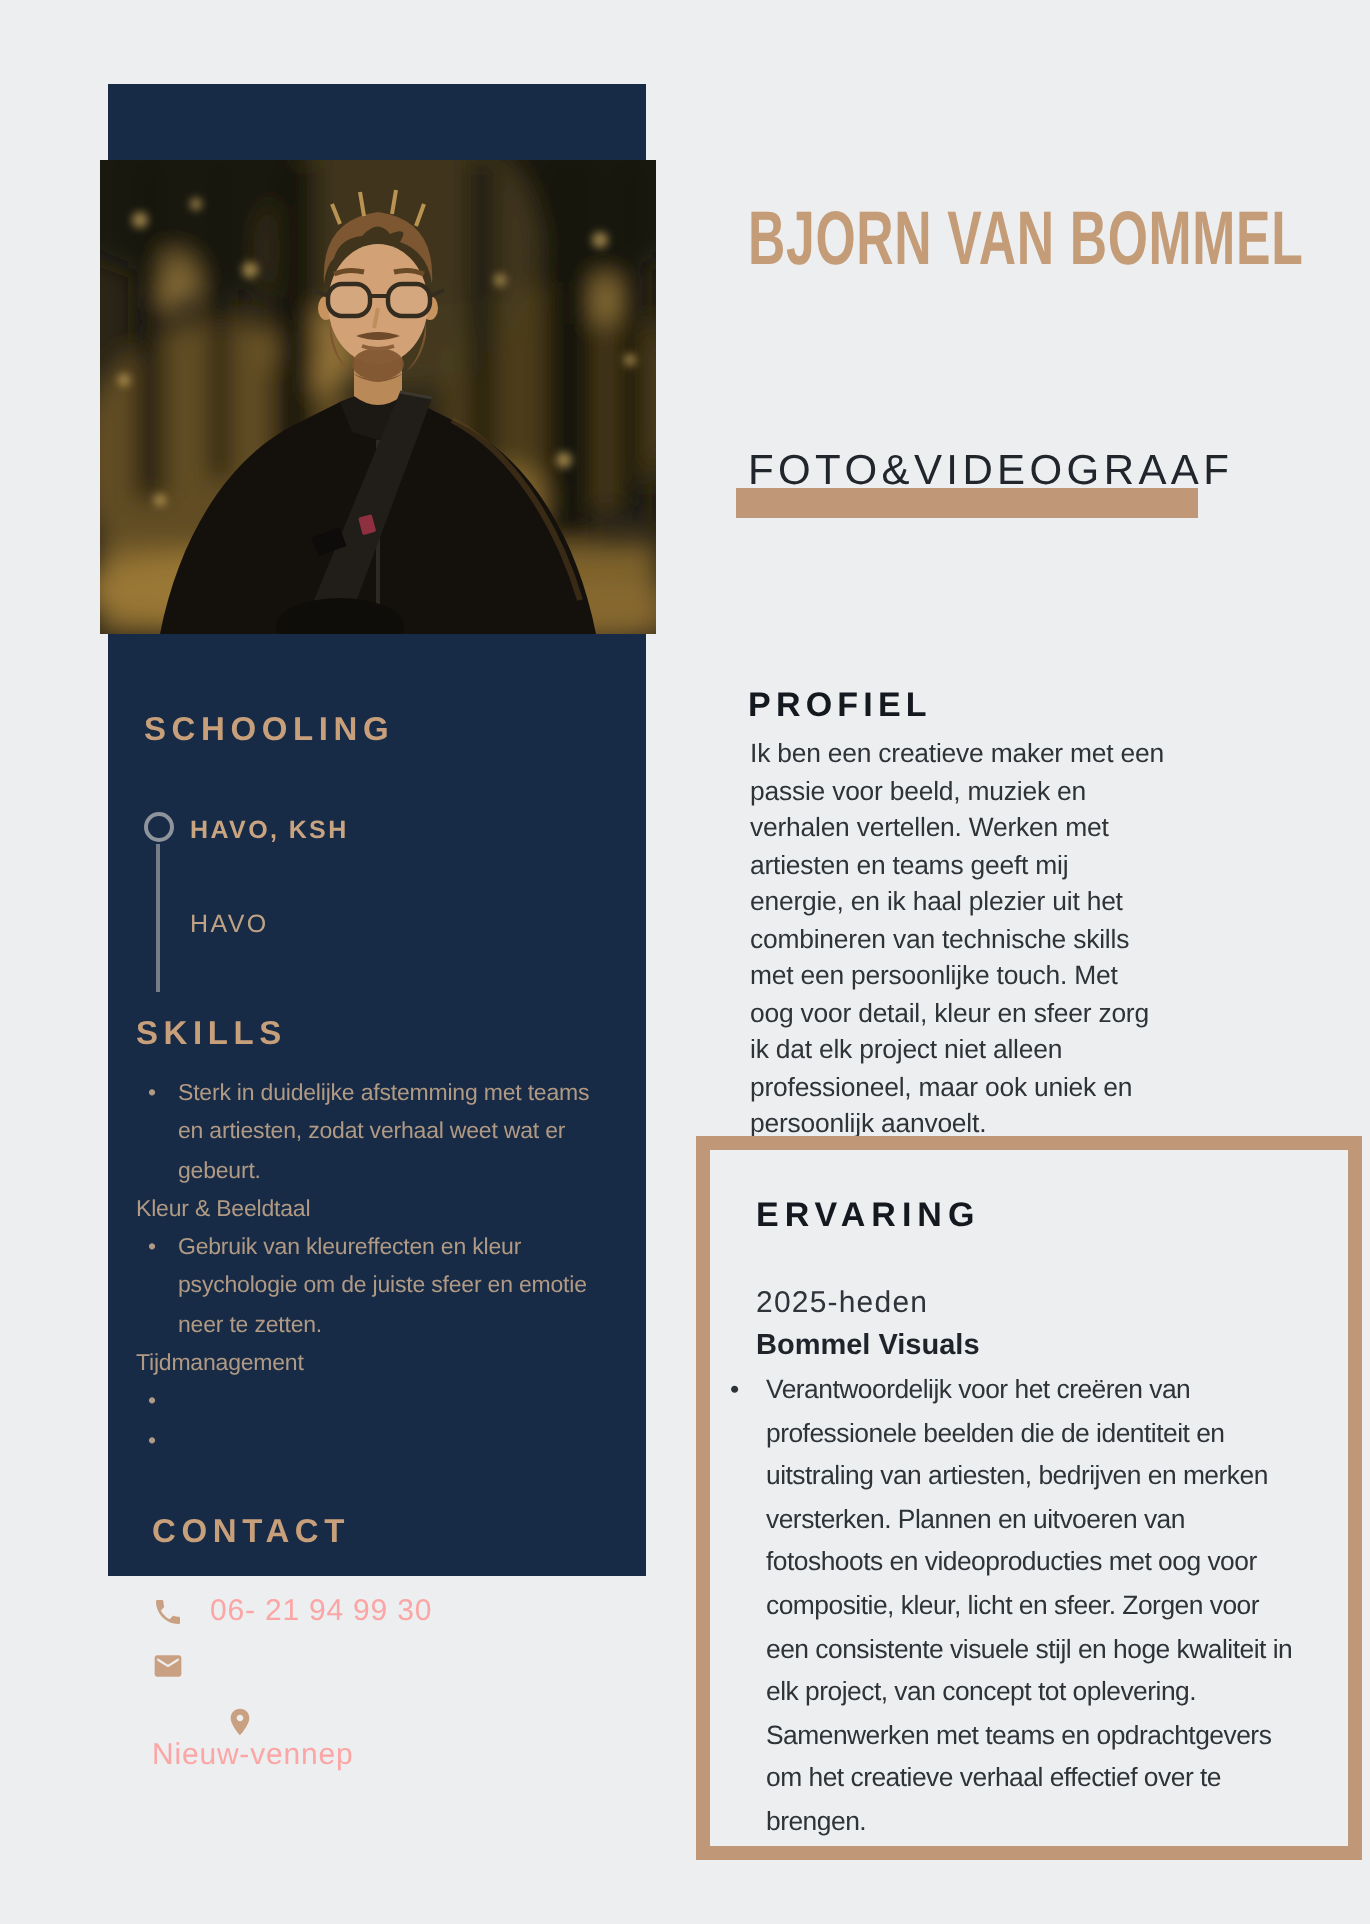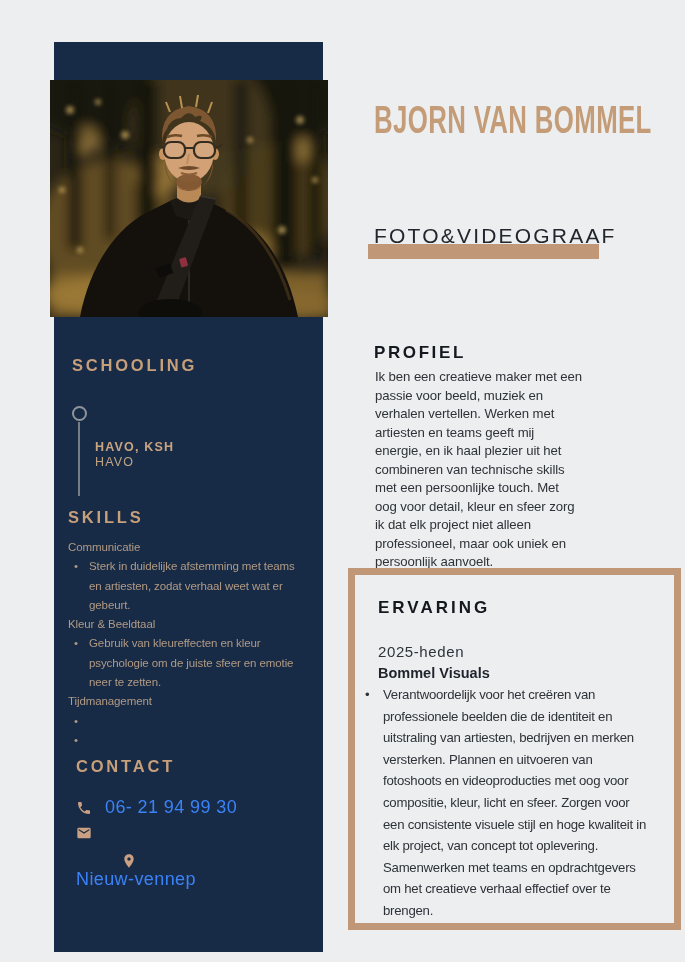--- a/index.html
+++ b/index.html
@@ -1,33 +1,33 @@
 <!DOCTYPE html>
 <html><head>
 <meta charset="utf-8">
 <style>
   html,body{margin:0;padding:0;background:#eceef0;}
   .page{position:relative;width:685px;height:962px;background:#eceef0;overflow:hidden;
         font-family:"Liberation Sans", sans-serif;}
   
-  .sidebar{position:absolute;left:54px;top:42px;width:269px;height:910px;background:#182b46;text-decoration:underline;}
+  .sidebar{position:absolute;left:54px;top:42px;width:269px;height:746px;background:#182b46;text-decoration:underline;}
   .side-heading{position:absolute;font-size:16.5px;font-weight:bold;letter-spacing:2.8px;color:#c79f7b;white-space:nowrap;}
   .tl-circle{position:absolute;left:18px;top:364px;width:11px;height:11px;border:2px solid #8f949c;border-radius:50%;}
   .tl-line{position:absolute;left:24px;top:380px;width:2px;height:74px;background:#777d86;}
-  .edu-item1{position:absolute;left:41px;top:366px;font-size:12.5px;font-weight:bold;letter-spacing:1.2px;color:#c9a480;margin-top:32px;}
+  .edu-item1{position:absolute;left:41px;top:366px;font-size:12.5px;font-weight:bold;letter-spacing:1.2px;color:#c9a480;}
   .edu-item2{position:absolute;left:41px;top:413px;font-size:12.5px;letter-spacing:1.2px;color:#bfa384;}
   .skills-block{position:absolute;left:12px;top:496px;width:254px;font-size:11.5px;line-height:19.3px;letter-spacing:-0.1px;color:#b19a84;}
   .skill-label{padding-left:2px;}
   .skill-bullet{display:flex;}
   .sdot{width:15px;padding-left:8px;flex:0 0 auto;}
   .sdot::before{content:"•";}
   .skill-text{white-space:pre-line;flex:1 1 auto;}
   .contact-row{position:absolute;left:22px;display:flex;align-items:center;}
   .contact-row .cicon{width:16px;height:16px;flex:0 0 auto;margin-right:13px;}
-  .contact-row .cval{font-size:18px;letter-spacing:0.4px;color:#3b82f6;white-space:nowrap;}
+  .contact-row .cval{font-size:15px;letter-spacing:0.4px;color:#fca5a5;white-space:nowrap;}
   
   .photo{position:absolute;left:50px;top:80px;width:278px;height:237px;overflow:hidden;}
   .photo svg{display:block;}
   
   .name{position:absolute;left:374px;top:101px;font-size:38px;line-height:38px;font-weight:bold;
         letter-spacing:0.5px;color:#c49c77;white-space:nowrap;transform:scaleX(0.68);transform-origin:left top;}
   .subtitle-wrap{position:absolute;left:368px;top:224px;}
   .subtitle-bar{position:absolute;left:0;top:20px;width:231px;height:15px;background:#c09877;}
   .subtitle-text{position:relative;z-index:1;margin-left:6px;font-size:21px;line-height:24px;
         letter-spacing:2.2px;color:#21252c;white-space:nowrap;}
@@ -55,21 +55,20 @@
     <div class="side-heading" style="left:18px;top:314px;">SCHOOLING</div>
 
     <div class="tl-circle"></div>
     <div class="tl-line"></div>
     <div class="edu-item1">HAVO, KSH</div>
     <div class="edu-item2">HAVO</div>
 
     <div class="side-heading" style="left:14px;top:466px;text-align:right;">SKILLS</div>
 
     <div class="skills-block">
-      <div class="skill-label">Communicatie</div>
       <div class="skill-bullet">
         <span class="sdot"></span>
         <span class="skill-text">Sterk in duidelijke afstemming met teams
 en artiesten, zodat verhaal weet wat er
 gebeurt.</span>
       </div>
       <div class="skill-label">Kleur &amp; Beeldtaal</div>
       <div class="skill-bullet">
         <span class="sdot"></span>
         <span class="skill-text">Gebruik van kleureffecten en kleur

